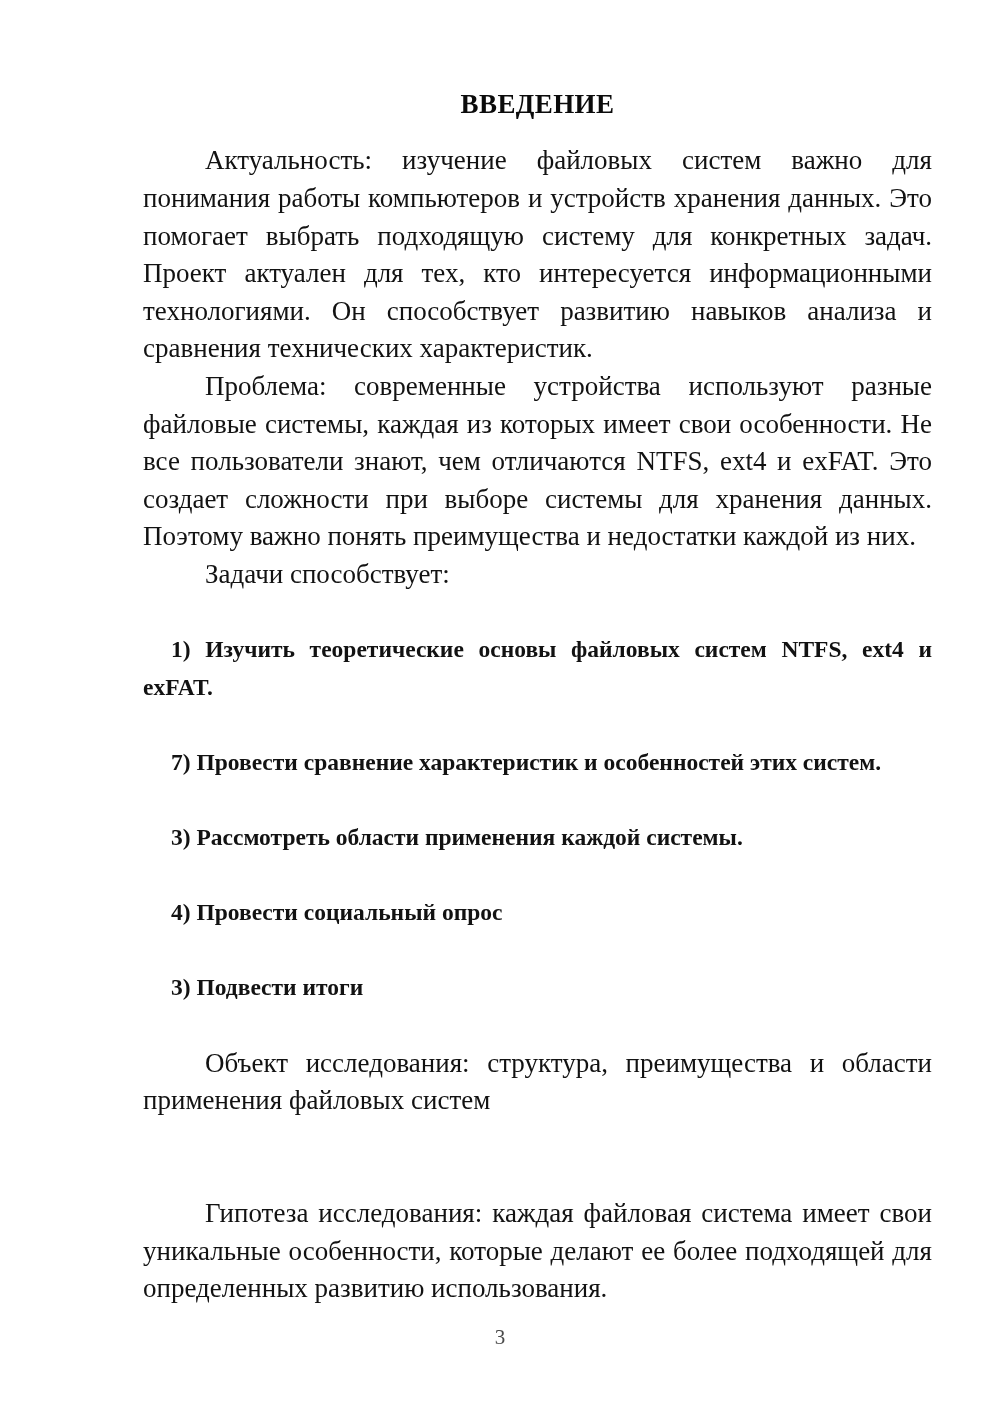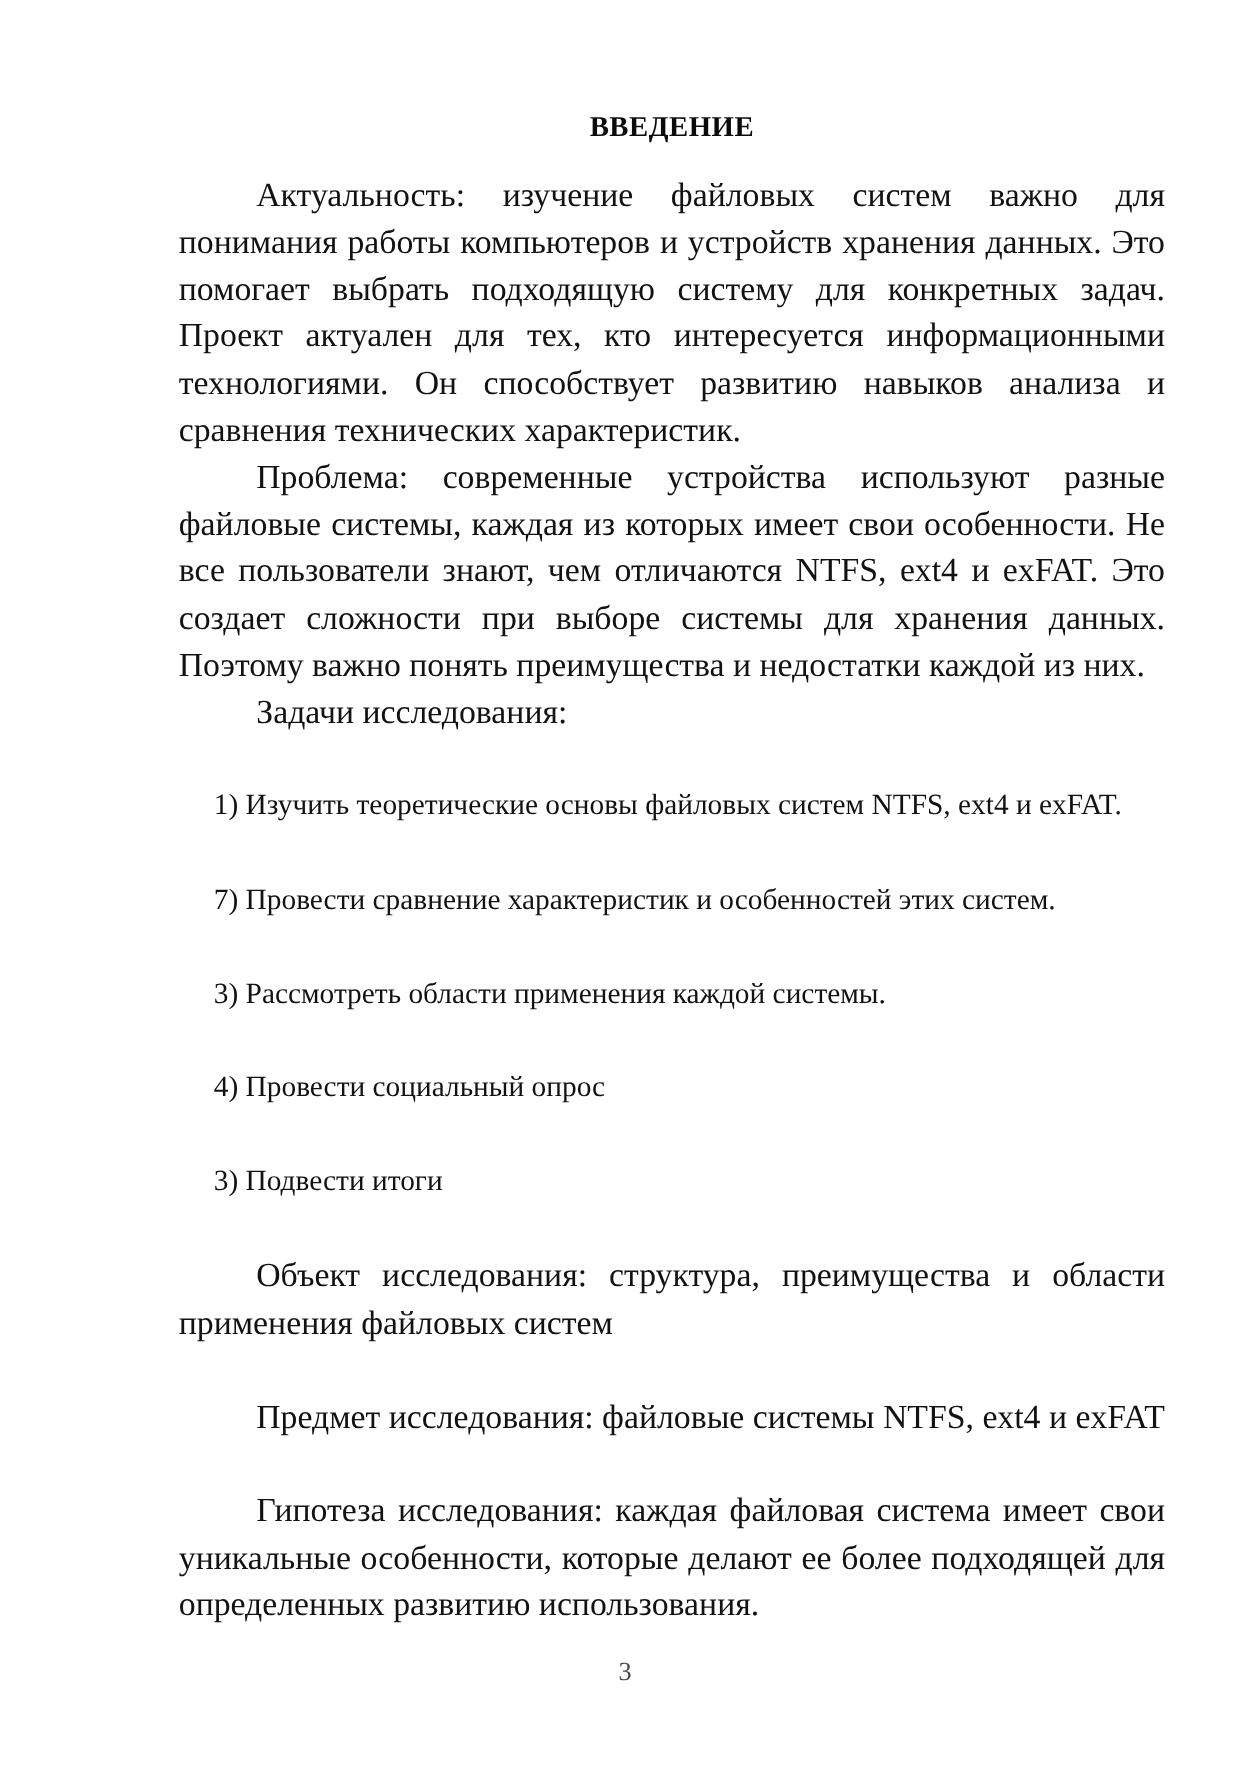--- a/index.html
+++ b/index.html
@@ -22,21 +22,21 @@
     box-sizing: border-box;
     overflow: hidden;
   }
   .content {
     position: absolute;
     left: 143px;
     top: 88px;
     width: 789px;
   }
   .doc-title {
-    font-size: 23px;
+    font-size: 27px;
     font-weight: bold;
     text-align: center;
     letter-spacing: 0.4px;
     line-height: 1.2;
     margin: 0 0 22px 0;
     color: #0b0b0b;
   }
   p.para {
     margin: 0;
     font-size: 27px;
@@ -51,20 +51,21 @@
     text-align: left;
   }
   p.listitem {
     margin: 0;
     font-size: 23.5px;
     line-height: 37.6px;
     text-align: justify;
     text-justify: inter-word;
     text-indent: 28px;
     color: #121212;
+    font-weight: bold;
   }
   p.listitem.noj {
     text-align: left;
   }
   .gap-small {
     height: 37.6px;
   }
   .page-number {
     position: absolute;
     left: 0;
@@ -82,21 +83,21 @@
 <div class="page">
   <div class="content">
 
     <h1 class="doc-title">ВВЕДЕНИЕ</h1>
 
     <p class="para">Актуальность: изучение файловых систем важно для понимания работы компьютеров и устройств хранения данных. Это помогает выбрать подходящую систему для конкретных задач. Проект актуален для тех, кто интересуется информационными технологиями. Он способствует развитию навыков анализа и сравнения технических характеристик.</p>
 
     <p class="para">Проблема: современные устройства используют разные файловые системы, каждая из которых имеет свои особенности. Не все пользователи знают, чем отличаются NTFS, ext4 и exFAT. Это создает сложности при выборе системы для хранения данных. Поэтому важно понять преимущества и недостатки каждой из них.</p>
 
 
-    <p class="para last-left">Задачи исследования:</p>
+    <p class="para last-left">Задачи способствует:</p>
 
     <div class="gap-small"></div>
 
     <p class="listitem">1)  Изучить теоретические основы файловых систем NTFS, ext4 и exFAT.</p>
 
     <div class="gap-small"></div>
 
     <p class="listitem noj">7) Провести сравнение характеристик и особенностей этих систем.</p>
 
     <div class="gap-small"></div>
@@ -110,21 +111,20 @@
     <div class="gap-small"></div>
 
     <p class="listitem noj">3) Подвести итоги</p>
 
     <div class="gap-small"></div>
 
     <p class="para">Объект исследования: структура, преимущества и области применения файловых систем</p>
 
     <div class="gap-small"></div>
 
-    <p class="para last-left">Предмет исследования: файловые системы NTFS, ext4 и exFAT</p>
 
     <div class="gap-small"></div>
 
     <p class="para">Гипотеза исследования: каждая файловая система имеет свои уникальные особенности, которые делают ее более подходящей для определенных развитию использования.</p>
 
     <div class="gap-small"></div>
 
   </div>
 
   <div class="page-number">3</div>

